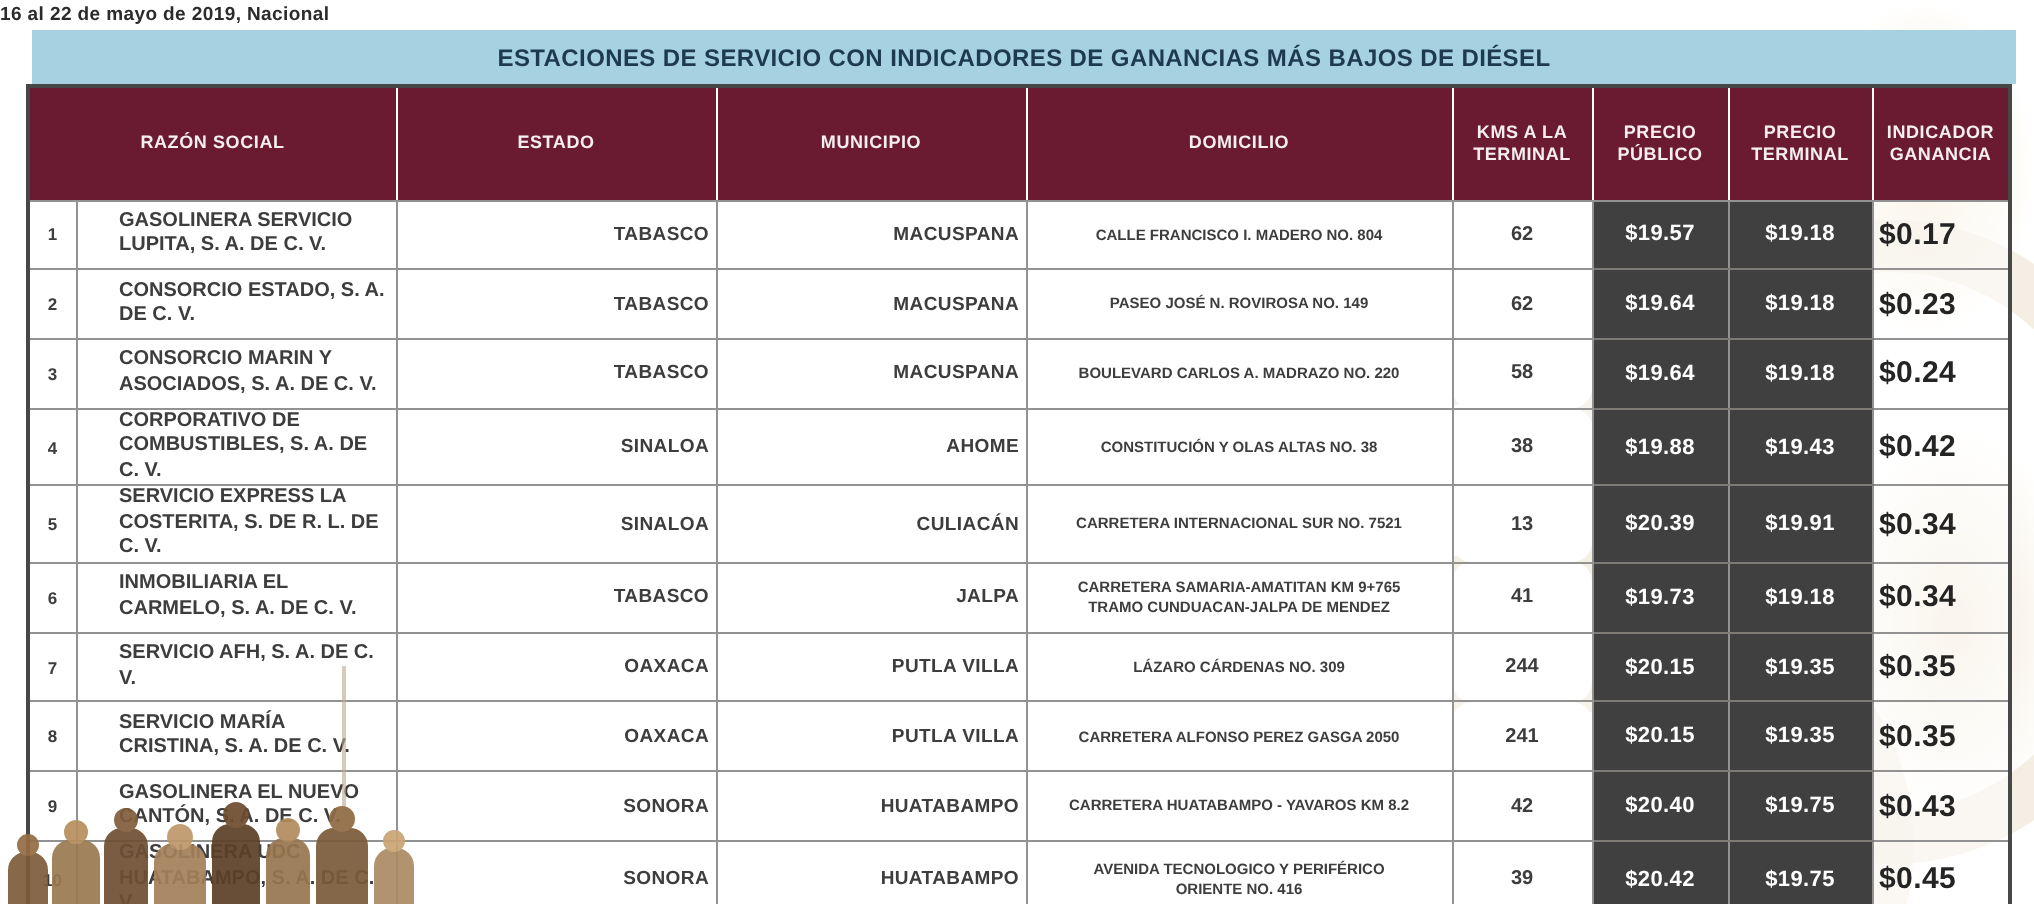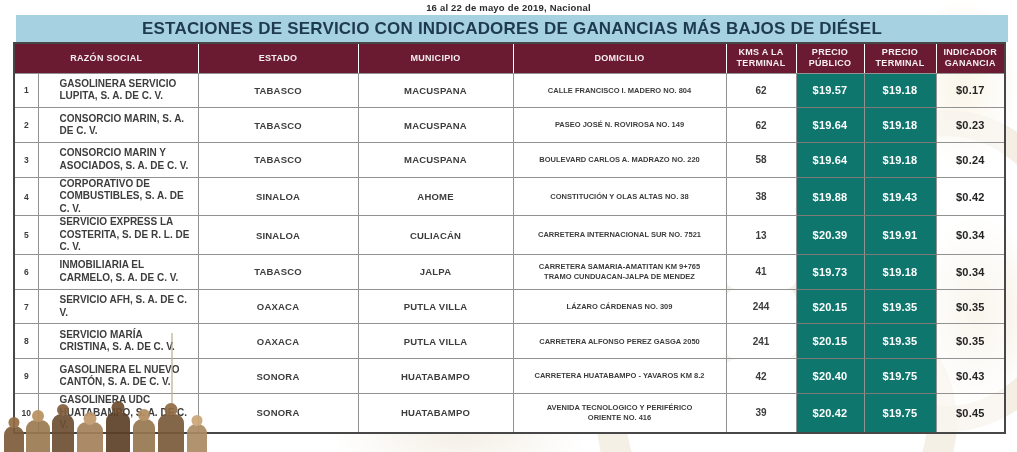--- a/index.html
+++ b/index.html
@@ -12,58 +12,58 @@
   
   .wm{position:absolute;z-index:0;pointer-events:none;}
   .wm-ring1{right:-70px;top:110px;width:230px;height:270px;border:26px solid #ece3d2;border-radius:50%;opacity:.6;}
   .wm-ring2{right:60px;bottom:-120px;width:300px;height:240px;border:30px solid #ece3d2;border-radius:50%;opacity:.55;}
   .wm-ring3{right:170px;top:180px;width:150px;height:150px;border:18px solid #efe8da;border-radius:50%;opacity:.5;}
   .wm-blob1{right:0;top:0;width:110px;height:170px;background:radial-gradient(closest-side,#f2e5c6,rgba(242,229,198,0));opacity:.85;}
   .wm-blob2{right:-20px;bottom:40px;width:120px;height:200px;background:radial-gradient(closest-side,#efe4cd,rgba(239,228,205,0));opacity:.8;}
   .wm-blob3{left:330px;bottom:-30px;width:260px;height:90px;background:radial-gradient(closest-side,#f0e9dc,rgba(240,233,220,0));opacity:.7;}
   
   .period{
-    position:absolute;top:2px;left:0;width:100%;text-align:center;
+    position:absolute;top:2px;left:0;width:100%;text-align:left;
     font-size:9.5px;font-weight:bold;color:#2b2b2b;letter-spacing:.2px;z-index:3;
   }
   
   .title-band{
     position:absolute;left:16px;top:15px;width:992px;height:27px;
     background:#a6d1e0;display:flex;align-items:center;justify-content:center;z-index:2;
   }
   .title-band .ttl{
-    font-size:17px;font-weight:bold;color:#1e3a50;letter-spacing:.2px;
+    font-size:12px;font-weight:bold;color:#1e3a50;letter-spacing:.2px;
   }
   
   table.stations{
     position:absolute;left:13px;top:42px;width:991px;z-index:1;
     border-collapse:collapse;table-layout:fixed;background:transparent;
     border:2px solid #474747;
   }
   th,td{border:1px solid #929292;overflow:hidden;}
-  thead tr{height:30px;margin-left:22px;}
+  thead tr{height:57px;margin-left:22px;}
   tbody tr{height:34.8px;}
   th{
     background:#6a1b32;color:#f7eef1;font-size:9px;font-weight:bold;
     text-align:center;vertical-align:middle;letter-spacing:.3px;line-height:1.25;
     border-left:1px solid rgba(255,255,255,.45);border-right:1px solid rgba(255,255,255,.45);
     border-top:2px solid #474747;padding:0 2px;
   }
   td{vertical-align:middle;background:#ffffff;color:#3d3d3d;padding:0 3px;}
   td.rownum{font-size:8.5px;font-weight:bold;text-align:center;}
   td.razon{font-size:10px;font-weight:bold;text-align:left;padding-left:21px;line-height:1.25;}
-  td.estado,td.municipio{font-size:9.5px;font-weight:bold;text-align:center;letter-spacing:.2px;}
+  td.estado,td.municipio{font-size:9.5px;font-weight:bold;text-align:right;letter-spacing:.2px;}
   td.domicilio{font-size:7.5px;font-weight:bold;text-align:center;line-height:1.3;padding:0 16px;}
   td.kms{font-size:10px;font-weight:bold;text-align:center;border-radius:10px;}
   td.dark{
-    background:#0f766e;color:#ffffff;font-size:11px;font-weight:bold;text-align:center;
+    background:#404040;color:#ffffff;font-size:11px;font-weight:bold;text-align:center;
     border-top:1px solid #7e7a76;border-bottom:1px solid #7e7a76;letter-spacing:.2px;
   }
   td.indicador{
-    background:rgba(255,255,255,.55);font-size:11px;font-weight:bold;text-align:center;color:#242424;letter-spacing:.2px;
+    background:rgba(255,255,255,.55);font-size:15px;font-weight:bold;color:#242424;letter-spacing:.2px;
   }
   
   .figures{position:absolute;left:0;top:408px;width:215px;height:44px;z-index:4;opacity:.92;}
   .pole{position:absolute;left:171px;top:-75px;width:2px;height:82px;background:#bcab8d;opacity:.65;}
   .person{position:absolute;bottom:0;border-radius:9px 9px 0 0;}
   .person::before{
     content:"";position:absolute;left:50%;transform:translateX(-50%);
     border-radius:50%;background:inherit;filter:brightness(1.18);
   }
   .p1{left:4px;width:20px;height:26px;background:#7d5c3a;}  .p1::before{top:-9px;width:11px;height:11px;}
@@ -123,21 +123,21 @@
     <td class="municipio">MACUSPANA</td>
     <td class="domicilio">CALLE FRANCISCO I. MADERO NO. 804</td>
     <td class="kms">62</td>
     <td class="dark">$19.57</td>
     <td class="dark">$19.18</td>
     <td class="indicador">$0.17</td>
   </tr>
 
   <tr>
     <td class="rownum">2</td>
-    <td class="razon">CONSORCIO MARIN, S. A. DE C. V.</td>
+    <td class="razon">CONSORCIO ESTADO, S. A. DE C. V.</td>
     <td class="estado">TABASCO</td>
     <td class="municipio">MACUSPANA</td>
     <td class="domicilio">PASEO JOSÉ N. ROVIROSA NO. 149</td>
     <td class="kms">62</td>
     <td class="dark">$19.64</td>
     <td class="dark">$19.18</td>
     <td class="indicador">$0.23</td>
   </tr>
 
   <tr>

